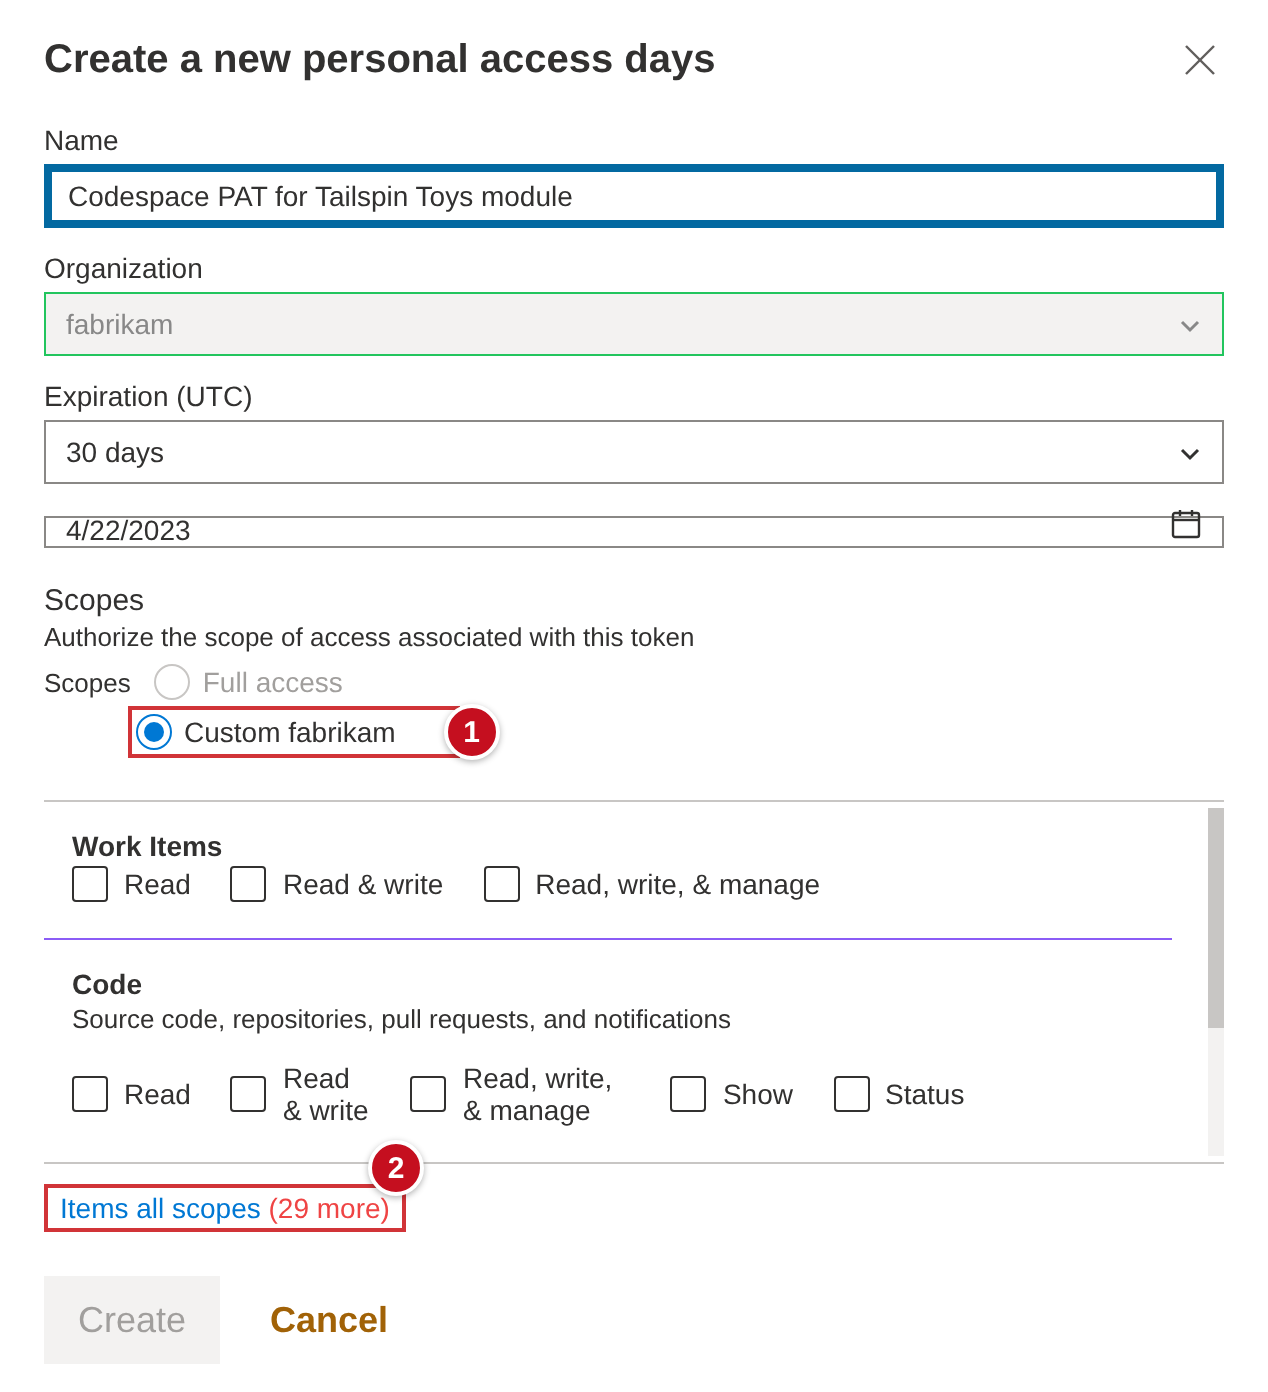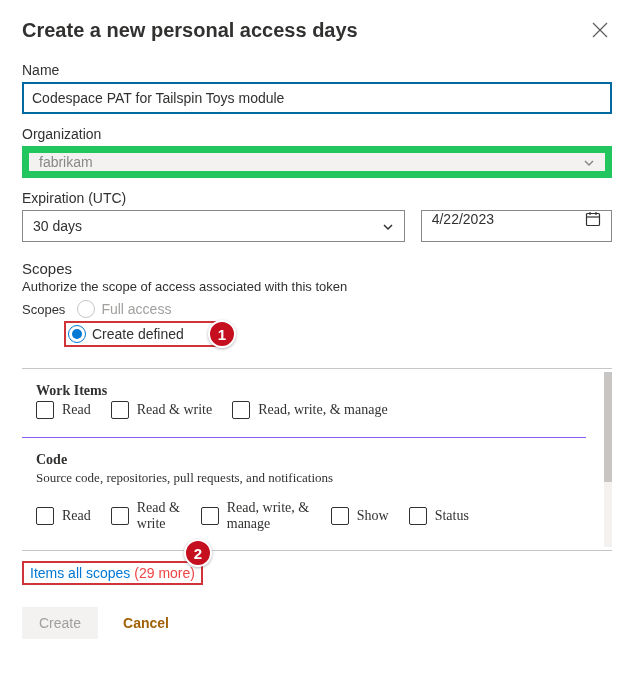--- a/index.html
+++ b/index.html
@@ -11,46 +11,46 @@
       width: 634px;
       background: #fff;
     }
     .header { display: flex; justify-content: space-between; align-items: center; margin-bottom: 20px; }
     .header h1 { font-size: 20px; font-weight: 600; color: #323130; }
     .close-btn { width: 24px; height: 24px; cursor: pointer; display:flex; align-items:center; justify-content:center; }
     .close-btn svg { width: 16px; height: 16px; stroke: #605e5c; stroke-width: 1.2; }
 
     .field-label { font-size: 14px; color: #323130; margin-bottom: 4px; }
     .text-input {
-      width: 100%; height: 32px; border: 2px solid #0369a1; padding: 12px 8px;
+      width: 100%; height: 32px; border: 4px solid #0369a1; padding: 12px 8px;
       font-size: 14px; color: #323130; outline: none;
     }
     .field-group { margin-bottom: 12px; }
 
     .org-select {
-      width: 100%; height: 32px; background: #f3f2f1; border: 7px solid #22c55e;
+      width: 100%; height: 32px; background: #f3f2f1; border: 1px solid #22c55e;
       display: flex; align-items: center; justify-content: space-between;
       padding: 0 10px; color: #888; cursor: pointer;
     }
     .chev { width: 12px; height: 12px; }
     .chev svg { stroke: #888; stroke-width: 1.5; fill: none; }
 
-    .row { display: flex; gap: 16px; }
+    .row { display: flex; gap: 16px; flex-direction: column; }
     .col { flex: 1; }
 
     .days-select {
       height: 32px; width: 100%; border: 1px solid #8a8886; display: flex;
       align-items: center; justify-content: space-between; padding: 0 10px;
       cursor: pointer; color: #323130;
     }
     .days-select .chev svg { stroke: #323130; }
 
     .date-input {
-      height: 32px; width: 100%; border: 1px solid #8a8886; display: flex;
-      align-items: flex-start; justify-content: space-between; padding: 0 10px;
+      height: 16px; width: 100%; border: 1px solid #8a8886; display: flex;
+      align-items: flex-end; justify-content: space-between; padding: 0 10px;
       cursor: pointer;
     }
     .date-input .cal-icon svg { width: 16px; height: 16px; stroke: #323130; fill: none; stroke-width: 1.2; }
 
     .scopes-section { margin-top: 18px; }
     .scopes-title { font-size: 15px; color: #323130; margin-bottom: 2px; }
     .scopes-desc { font-size: 13px; color: #323130; margin-bottom: 6px; }
     .scopes-radio-row { display: flex; align-items: center; gap: 10px; }
     .scopes-label-inline { font-size: 13px; color: #323130; margin-right: 2px; }
     .radio-opt { display: flex; align-items: center; gap: 6px; }
@@ -69,40 +69,40 @@
       color: #fff; font-weight: 700; font-size: 15px; display:flex;
       align-items:center; justify-content:center; border: 2px solid #fff;
       box-shadow: 0 1px 3px rgba(0,0,0,0.3);
       margin-left: -8px;
       flex-shrink: 0;
     }
 
     .scope-list-wrap { position: relative; margin-top: 20px; }
     .scope-list {
       border-top: 1px solid #c8c6c4; border-bottom: 1px solid #c8c6c4;
-      padding-right: 26px; overflow: hidden; font-family: Liberation Serif, serif;
+      padding-right: 26px; overflow: hidden;
     }
     .scope-block { padding: 14px 0 18px 14px; }
     .scope-block + .scope-block { border-top: 1px solid #8b5cf6; }
     .scope-name { font-weight: 700; font-size: 14px; margin-bottom: 2px; }
     .scope-desc { font-size: 13px; color: #323130; margin-bottom: 14px; }
     .perm-row { display: flex; flex-wrap: wrap; gap: 24px 20px; align-items: center; }
     .perm-item { display: flex; align-items: center; gap: 8px; font-size: 14px; max-width: 120px; }
     .chk { width: 18px; height: 18px; border: 1px solid #323130; border-radius: 2px; cursor: pointer; flex-shrink:0; }
 
     .scrollbar-track { position:absolute; right:0; top:4px; bottom:4px; width:8px; background:#f3f2f1; }
     .scrollbar-thumb { position:absolute; left:0; width:8px; height:110px; background:#c8c6c4; top:0; cursor:pointer; }
 
     .show-all-row { margin-top: 10px; display:flex; align-items:center; }
     .show-all-box { border: 2px solid #d13438; padding: 2px 6px; display:inline-block; }
     .show-link { color: #0078d4; font-size: 14px; cursor: pointer; }
     .show-count { color: #ef4444; font-size: 14px; }
 
     .footer { margin-top: 22px; display: flex; gap: 8px; }
-    .btn { height: 32px; padding: 0 16px; border: 1px solid transparent; font-size: 14px; cursor: pointer; }
+    .btn { height: 44px; padding: 0 16px; border: 1px solid transparent; font-size: 18px; cursor: pointer; }
     .btn-primary { background: #f3f2f1; color: #a19f9d; cursor: default; }
     .btn-secondary { background: #fff; color: #a16207; font-weight: 600;}
   </style>
 </head>
 <body>
 
 <div class="header">
   <h1>Create a new personal access days</h1>
   <div class="close-btn">
     <svg viewBox="0 0 16 16">
@@ -161,21 +161,21 @@
     <span class="scopes-label-inline">Scopes</span>
     <div class="radio-opt">
       <div class="radio disabled"></div>
       <span class="radio-label disabled">Full access</span>
     </div>
   </div>
   <div class="custom-wrapper">
     <div class="custom-box">
       <div class="radio-opt">
         <div class="radio checked"></div>
-        <span class="radio-label">Create defined</span>
+        <span class="radio-label">Custom fabrikam</span>
       </div>
     </div>
     <div class="badge">1</div>
   </div>
 </div>
 
 <div class="scope-list-wrap">
   <div class="scope-list">
     <div class="scope-block">
       <div class="scope-name">Work Items</div>

